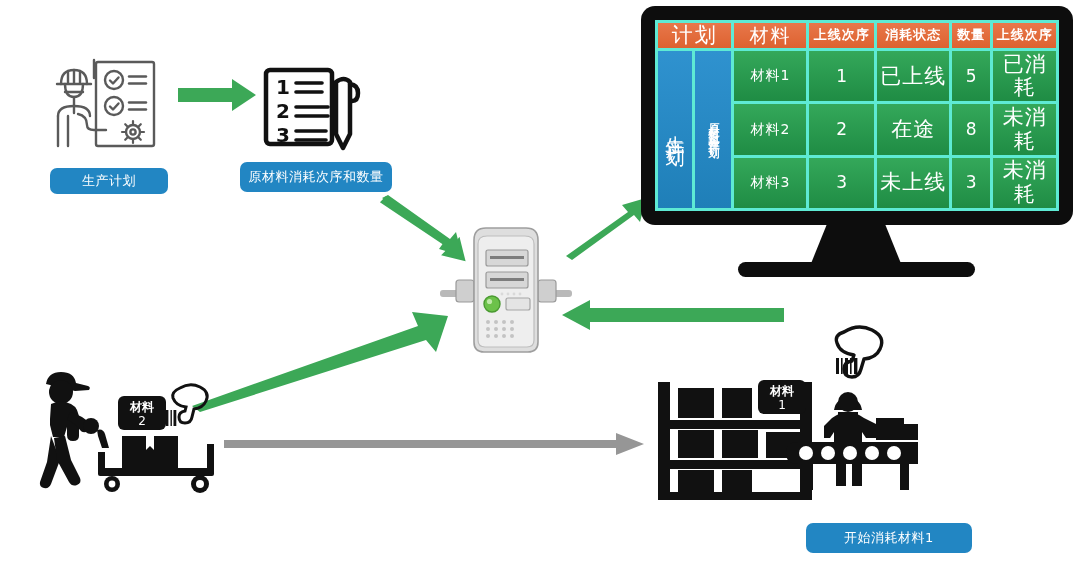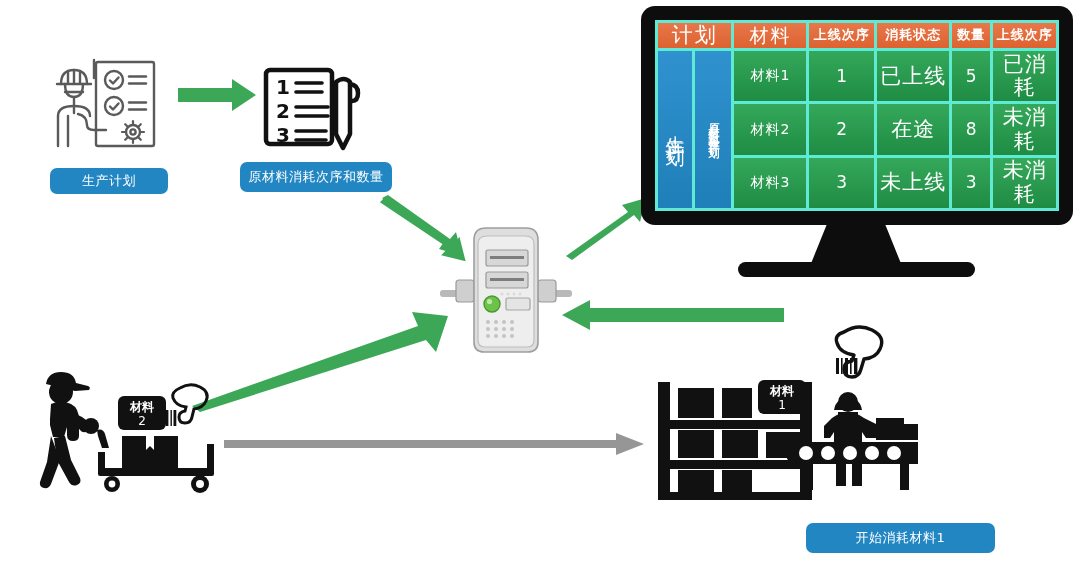--- a/index.html
+++ b/index.html
@@ -322,21 +322,21 @@
       <g fill="#fff">
         <circle cx="158" cy="133" r="7"></circle>
         <circle cx="180" cy="133" r="7"></circle>
         <circle cx="202" cy="133" r="7"></circle>
         <circle cx="224" cy="133" r="7"></circle>
         <circle cx="246" cy="133" r="7"></circle>
       </g>
     </svg>
   </div>
 
-  <div class="pill" style="left:806px;top:523px;width:189px;height:30px;">
+  <div class="pill" style="left:806px;top:523px;width:166px;height:30px;">
     <span>开始消耗材料1</span>
   </div>
 
   <div class="mon-neck"></div>
   <div class="mon-base"></div>
   <div class="monitor">
     <div class="screen">
       <table class="plan">
         <colgroup>
           <col style="width:9%">

